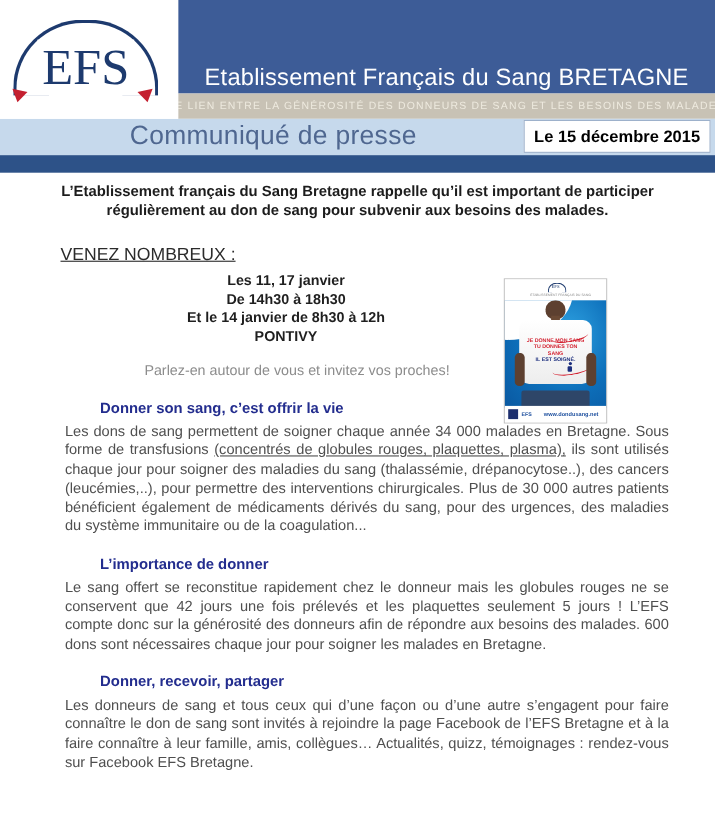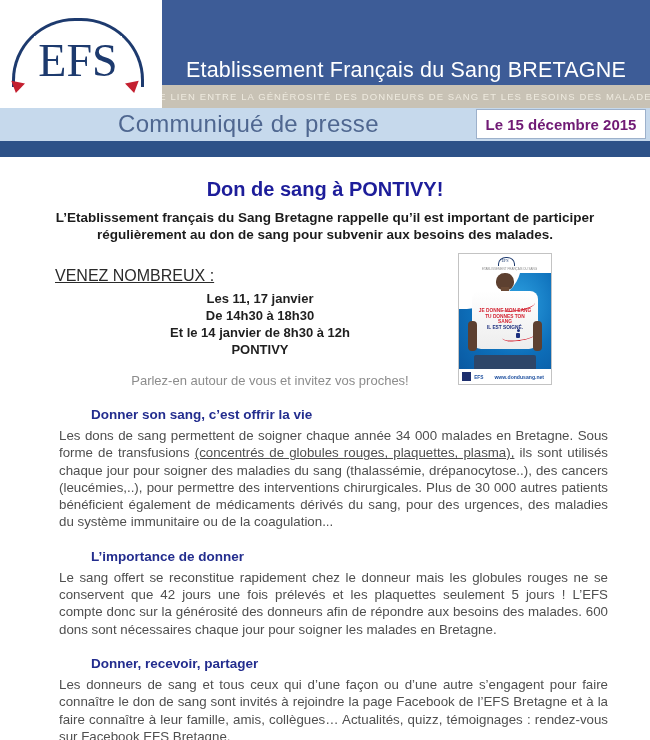--- a/index.html
+++ b/index.html
@@ -35,21 +35,21 @@
   .tri-l { left:0px; top:76px; transform:rotate(12deg); }
   .tri-r { left:116px; top:76px; transform:rotate(-12deg); }
 
   .lightblue-bar { position:absolute; left:0; top:108px; width:650px; height:33px; background:#c6d9ec; z-index:2; }
   .communique { position:absolute; left:78px; top:2px; font-size:24px; color:#4f6790; letter-spacing:.3px;margin-left:40px; }
   .date-box {
     position:absolute; right:4px; top:1px; width:168px; height:28px;
     background:#fff; border:1px solid #9db1cb;
     display:flex; align-items:center; justify-content:center;
   }
-  .date-text { color:#701a75; font-size:15px; font-weight:bold; }
+  .date-text { color:#000000; font-size:15px; font-weight:bold; }
   .separator { position:absolute; left:0; top:141px; width:650px; height:16px; background:#2d5288; }
 
   
   .content { position:absolute; left:0; top:157px; width:650px; }
   .doc-title { margin-top:21px; text-align:center; font-size:20px; font-weight:bold; color:#1d1d9a; }
   .intro {
     margin:9px auto 0; width:560px; text-align:center;
     font-size:13.5px; font-weight:bold; color:#1c1c1c; line-height:16.5px;
   }
   .venez { margin:24px 0 0 55px; font-size:16px; color:#2b2b2b; text-decoration:underline; display:inline-block; }
@@ -121,21 +121,20 @@
   </div>
   <div class="lightblue-bar">
     <div class="communique">Communiqué de presse</div>
     <div class="date-box">
       <span class="date-text">Le 15 décembre 2015</span>
     </div>
   </div>
   <div class="separator"></div>
 
   <div class="content">
-    <div class="doc-title">Don de sang à PONTIVY!</div>
     <div class="intro">L’Etablissement français du Sang Bretagne rappelle qu’il est important de participer régulièrement au don de sang pour subvenir aux besoins des malades.</div>
 
     <span class="venez">VENEZ NOMBREUX :</span>
 
     <div class="event-block">
       <div>Les 11, 17  janvier</div>
       <div>De 14h30 à 18h30</div>
       <div>Et le 14 janvier de 8h30 à 12h</div>
       <div>PONTIVY</div>
     </div>

